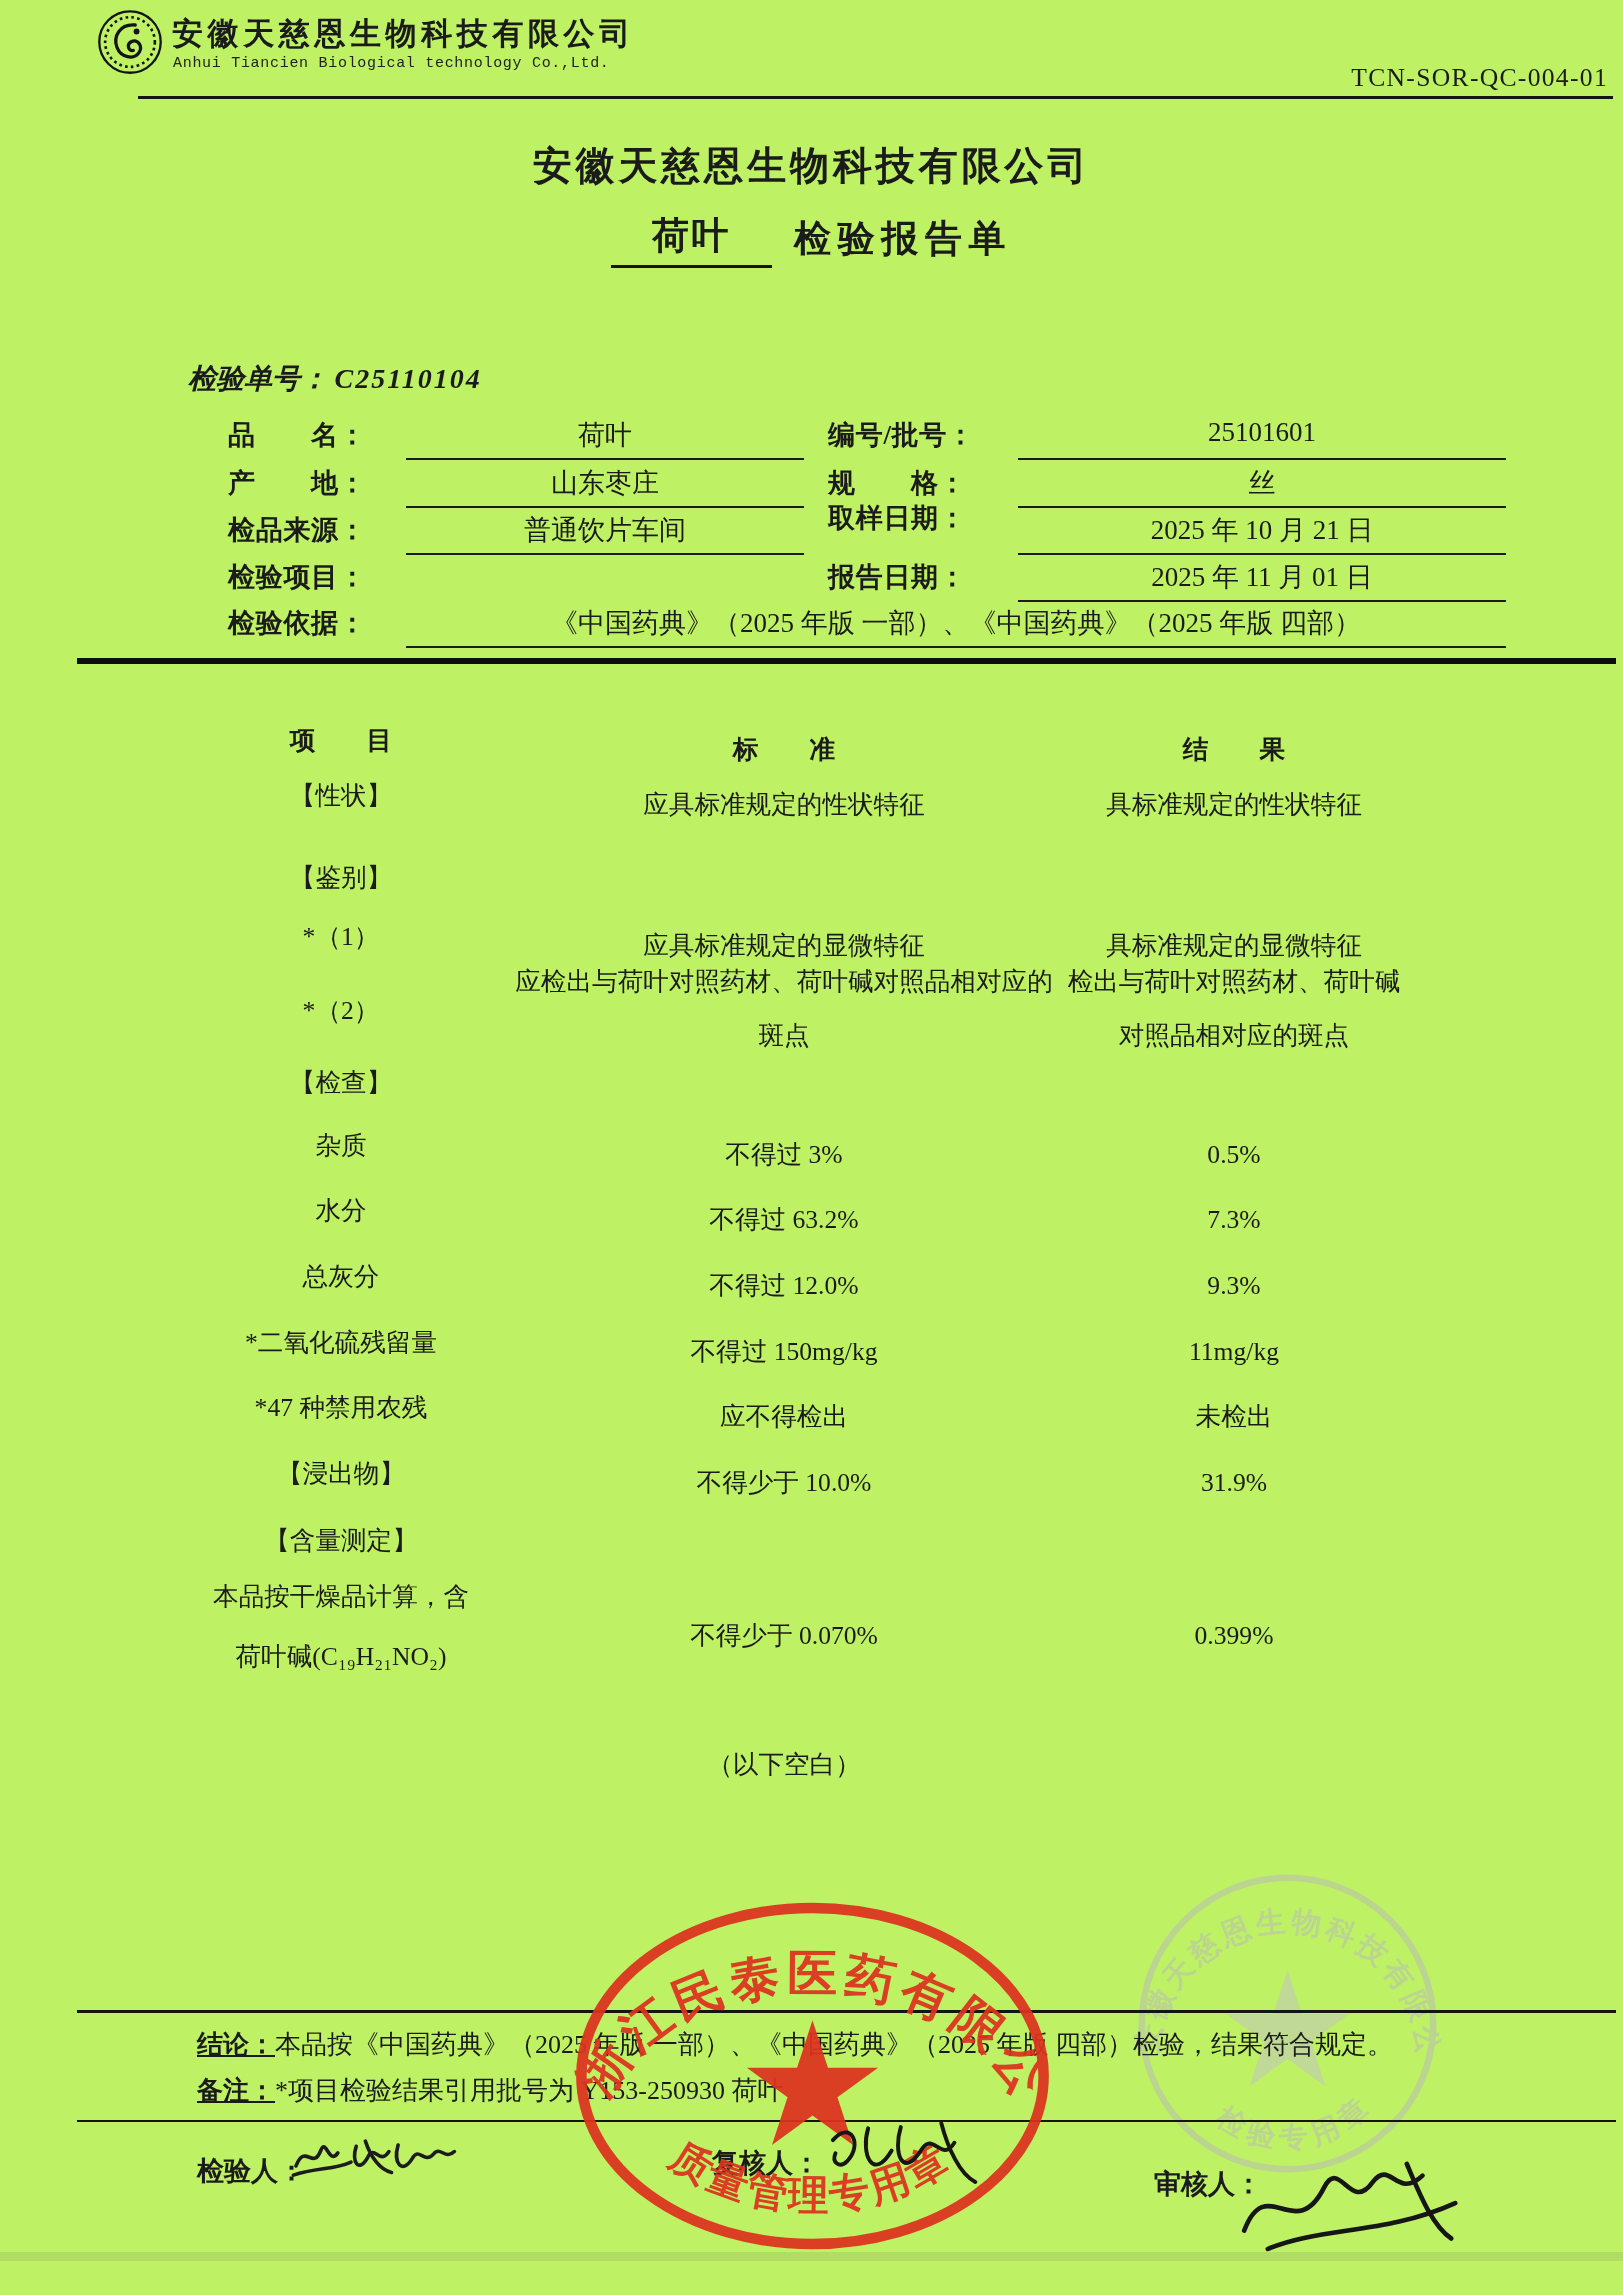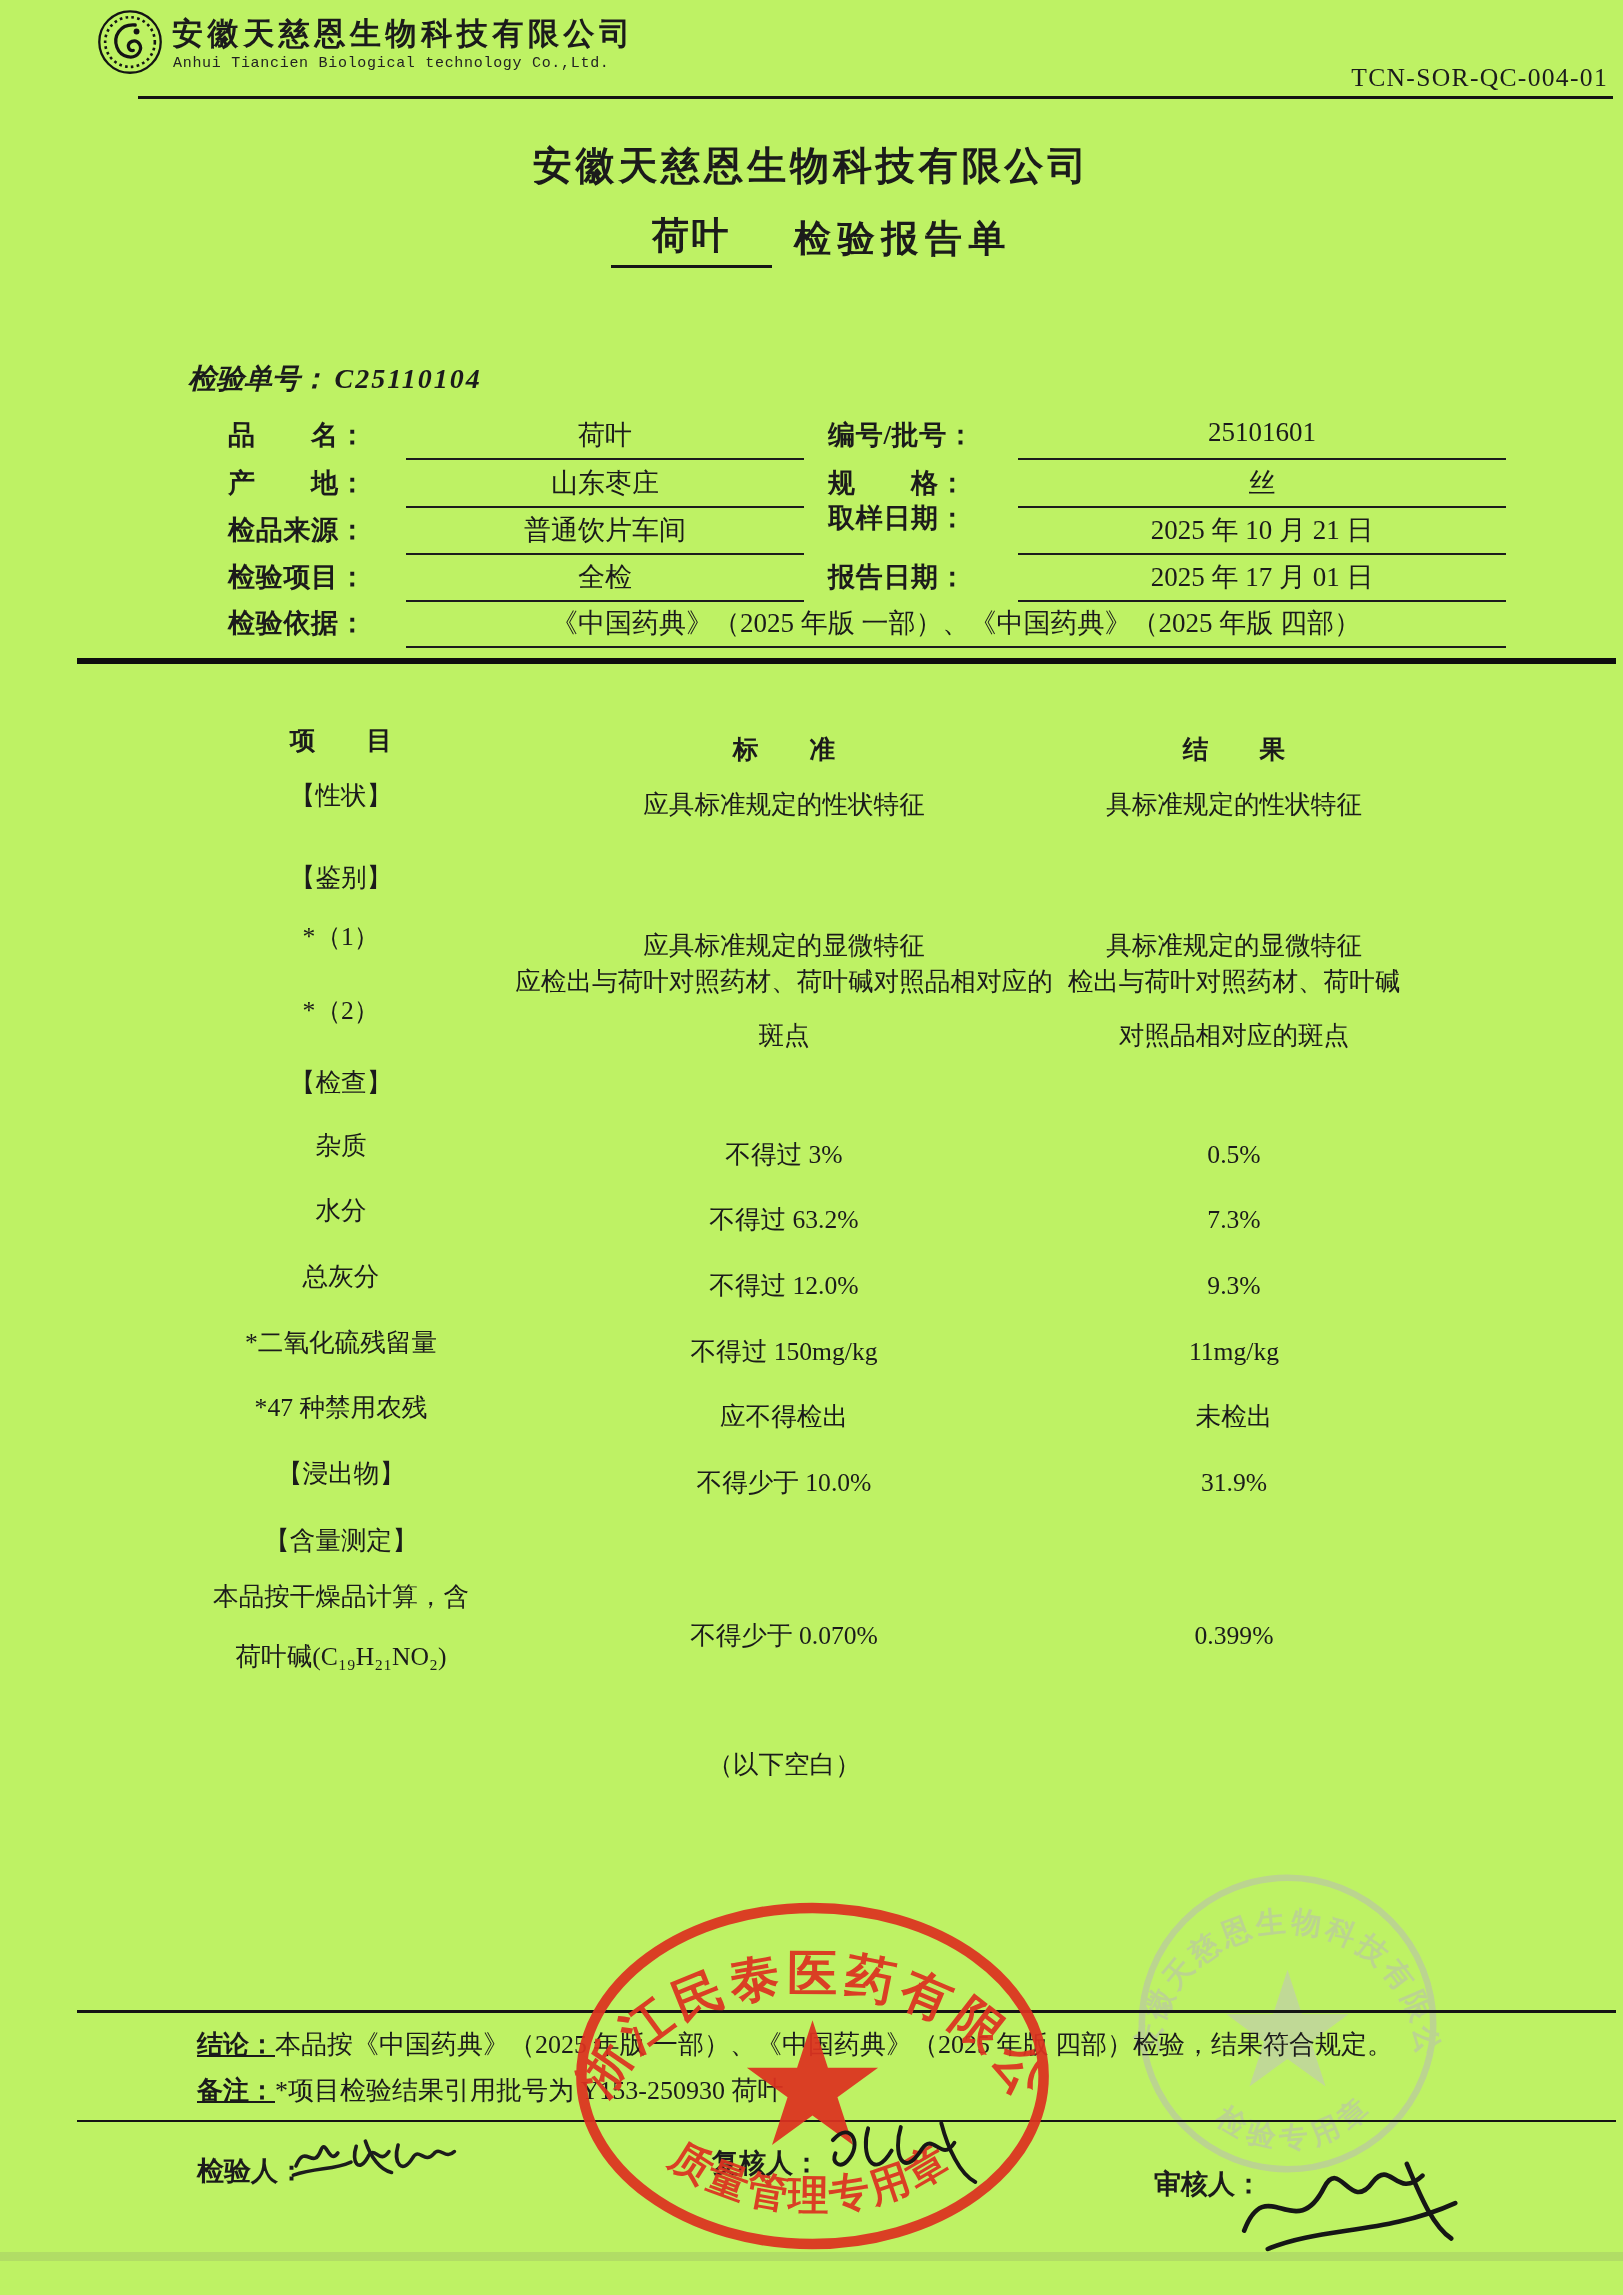--- a/index.html
+++ b/index.html
@@ -68,30 +68,29 @@
     <span>检验单号：</span><span class="v">C25110104</span>
   </div>
 
   <div class="abs txt ilabel" style="left:228px;top:417px">品　　名：</div>
   <div class="abs txt ival" style="left:406px;top:417px;width:398px">荷叶</div>
   <div class="abs txt ilabel" style="left:228px;top:465px">产　　地：</div>
   <div class="abs txt ival" style="left:406px;top:465px;width:398px">山东枣庄</div>
   <div class="abs txt ilabel" style="left:228px;top:512px">检品来源：</div>
   <div class="abs txt ival" style="left:406px;top:512px;width:398px">普通饮片车间</div>
   <div class="abs txt ilabel" style="left:228px;top:559px">检验项目：</div>
-  <div class="abs txt ival" style="left:406px;top:559px;width:398px">全检</div>
 
   <div class="abs txt ilabel" style="left:828px;top:417px">编号/批号：</div>
   <div class="abs txt ival" style="left:1018px;top:417px;width:488px">25101601</div>
   <div class="abs txt ilabel" style="left:828px;top:465px">规　　格：</div>
   <div class="abs txt ival" style="left:1018px;top:465px;width:488px">丝</div>
   <div class="abs txt ilabel" style="left:828px;top:500px">取样日期：</div>
   <div class="abs txt ival" style="left:1018px;top:512px;width:488px">2025 年 10 月 21 日</div>
   <div class="abs txt ilabel" style="left:828px;top:559px">报告日期：</div>
-  <div class="abs txt ival" style="left:1018px;top:559px;width:488px">2025 年 17 月 01 日</div>
+  <div class="abs txt ival" style="left:1018px;top:559px;width:488px">2025 年 11 月 01 日</div>
 
   <div class="abs txt ilabel" style="left:228px;top:605px">检验依据：</div>
   <div class="abs txt ival" style="left:406px;top:605px;width:1100px">《中国药典》（2025 年版 一部）、《中国药典》（2025 年版 四部）</div>
 
   <div class="abs txt sep-heavy" style="left:77px;top:658px;width:1539px;height:5.9px;"></div>
 
   <div class="trow thead txt" style="top:723px">
     <div class="cell c1">项　　目</div>
     <div class="cell c2">标　　准</div>
     <div class="cell c3">结　　果</div>

